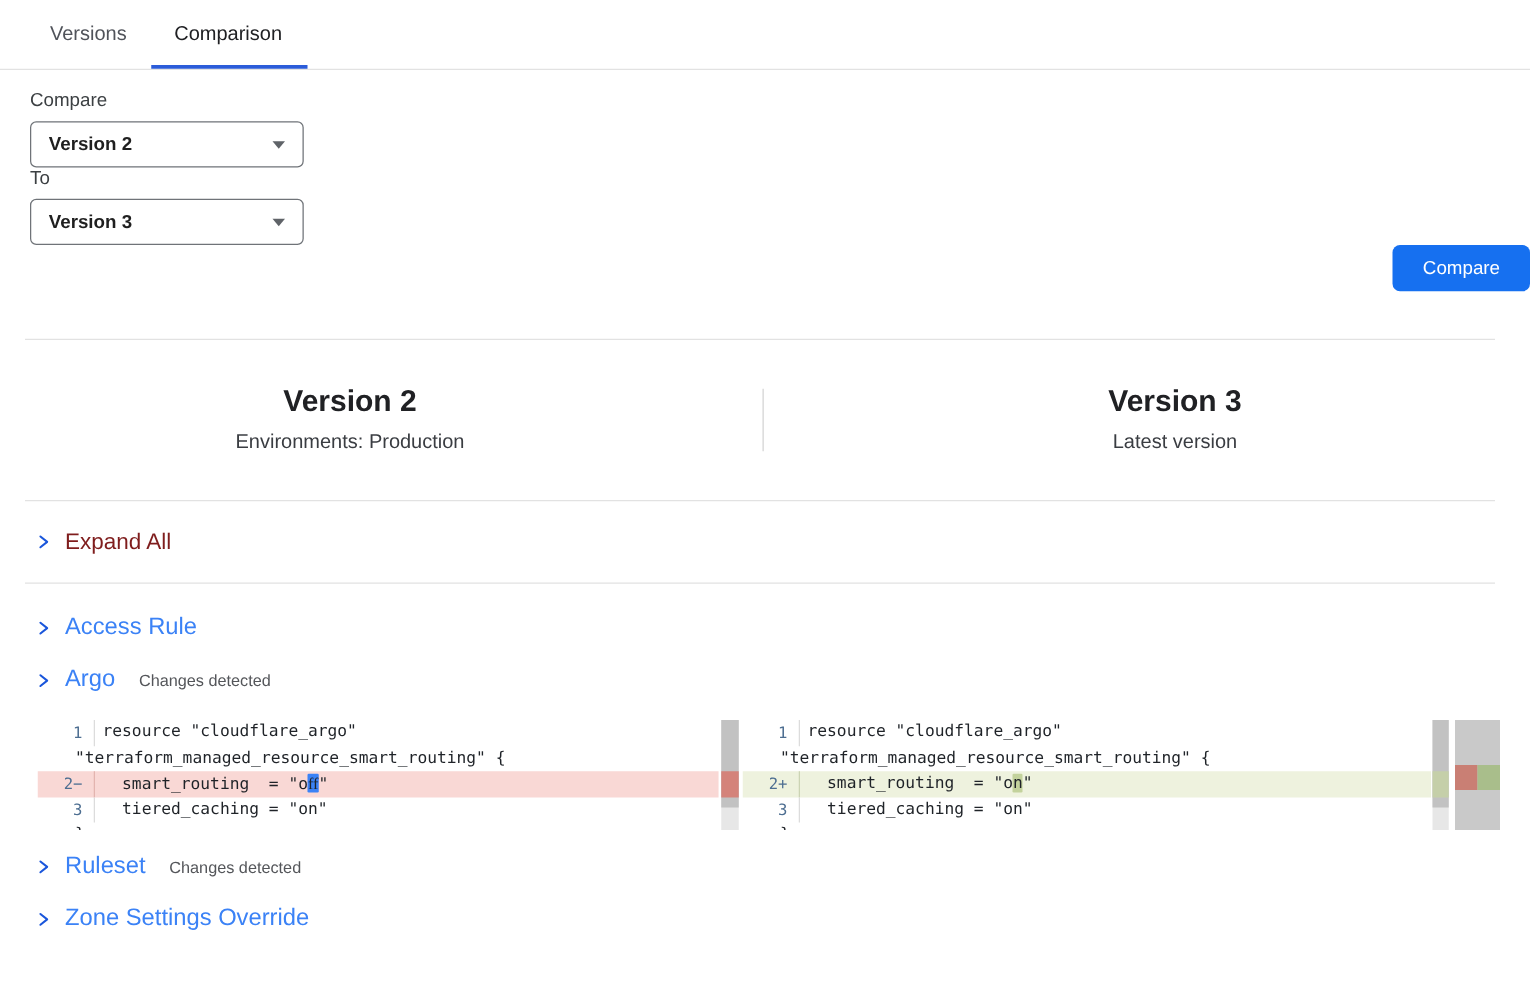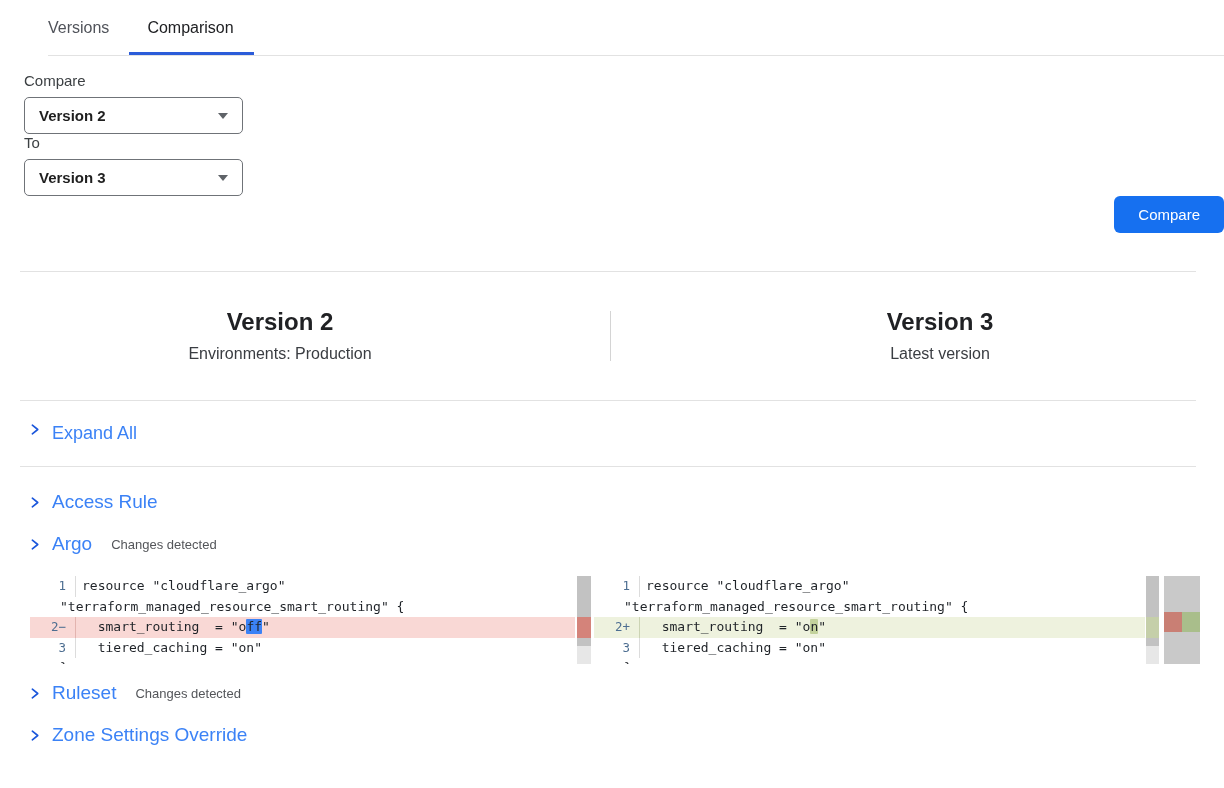--- a/index.html
+++ b/index.html
@@ -1,21 +1,21 @@
 <!DOCTYPE html>
 <html><head>
 <meta charset="utf-8">
 <style>
   * { margin:0; padding:0; box-sizing:border-box; }
   html,body { width:1224px; height:788px; background:#ffffff; overflow:hidden;
     font-family:"Liberation Sans", sans-serif; color:#202124; }
 
   
-  .tabbar { display:flex; gap:38px; height:56px;
-    border-bottom:1px solid #e2e2e2; align-items:stretch;margin-left:48px; }
+  .tabbar { display:flex; gap:38px; padding-left:40px; height:56px;
+    border-bottom:1px solid #e2e2e2; align-items:stretch; }
   .tab { display:flex; align-items:center; position:relative; font-size:16px;
     color:#50535a; cursor:pointer; }
   .tab.active { color:#202124; }
   .tab.active::after { content:""; position:absolute; left:-18px; right:-20px;
     bottom:0; height:3px; background:#2b5cd9; }
 
   
   .form-row { display:flex; margin:16px 0 0 24px;flex-direction:column; }
   .field { display:flex; flex-direction:column; margin-right:38px; }
   .field-label { font-size:15px; color:#3c4043; margin-bottom:7px; line-height:18px; }
@@ -35,22 +35,22 @@
   .ver-headers { display:flex; min-height:128px; align-items:center; }
   .ver-col { text-align:center; }
   .ver-col.left  { width:610px; padding-right:50px; }
   .ver-col.right { width:614px; padding-left:46px; position:relative; }
   .ver-col.right::before { content:""; position:absolute; left:0; top:4px; bottom:4px;
     width:1px; background:#d4d4d4; }
   .ver-title { font-size:24px; font-weight:600; color:#202124; line-height:30px; }
   .ver-sub { font-size:16px; color:#3a3d42; margin-top:6px; line-height:22px; }
 
   
-  .expand-row { display:flex; gap:11px; padding:22px 0 22px 28px;
-    color:#3b82f6; cursor:pointer; }
+  .expand-row { display:flex; align-items:center; gap:11px; padding:22px 0 22px 28px;
+    color:#7f1d1d; cursor:pointer; }
   .expand-row .link-label { font-size:18px; }
 
   
   .sections { margin-top:14px; }
   .section-row { display:flex; align-items:center; gap:11px; padding:9px 0 9px 28px;
     cursor:pointer; }
   .section-label { font-size:19px; color:#3b82f6; line-height:24px; }
   .section-badge { font-size:13px; color:#54565a; margin-left:8px; }
   .chev { flex:0 0 auto; color:#1a56db; display:block; }
 
@@ -62,21 +62,21 @@
   .pane.right { width:551px; }
   .crow { display:flex; height:20.5px; }
   .gut { flex:0 0 46px; text-align:right; padding-right:9px; color:#4d6e91;
     border-right:1px solid #dcdcdc; font-size:12.5px; }
   .code { white-space:pre; padding-left:6px; }
   .wrapcode { padding-left:30px; }
   .removed { background:#f9d8d5; }
   .removed .gut { border-right-color:#e3b4af; }
   .added { background:#eef2de; }
   .added .gut { border-right-color:#ccd4b4; }
-  .hl-r { background:#3b82f6; border-radius:1px; }
+  .hl-r { background:#3b82f6; border-radius:1px;font-family:Liberation Serif, serif; }
   .hl-g { background:#c3d29c; border-radius:1px; }
 
   .vscroll { position:relative; height:88px; background:#e7e7e7; cursor:pointer; }
   .vscroll.lsb { width:14px; margin-left:2px; margin-right:3px; }
   .vscroll.rsb { width:13px; margin-left:1px; margin-right:5px; }
   .vthumb { position:absolute; left:0; right:0; top:0; height:70px; background:#c2c2c2; }
   .marker { position:absolute; left:0; right:0; top:41px; height:21px; }
   .marker.red-m { background:#d4837a; }
   .marker.green-m { background:#c5cfa9; }
 

